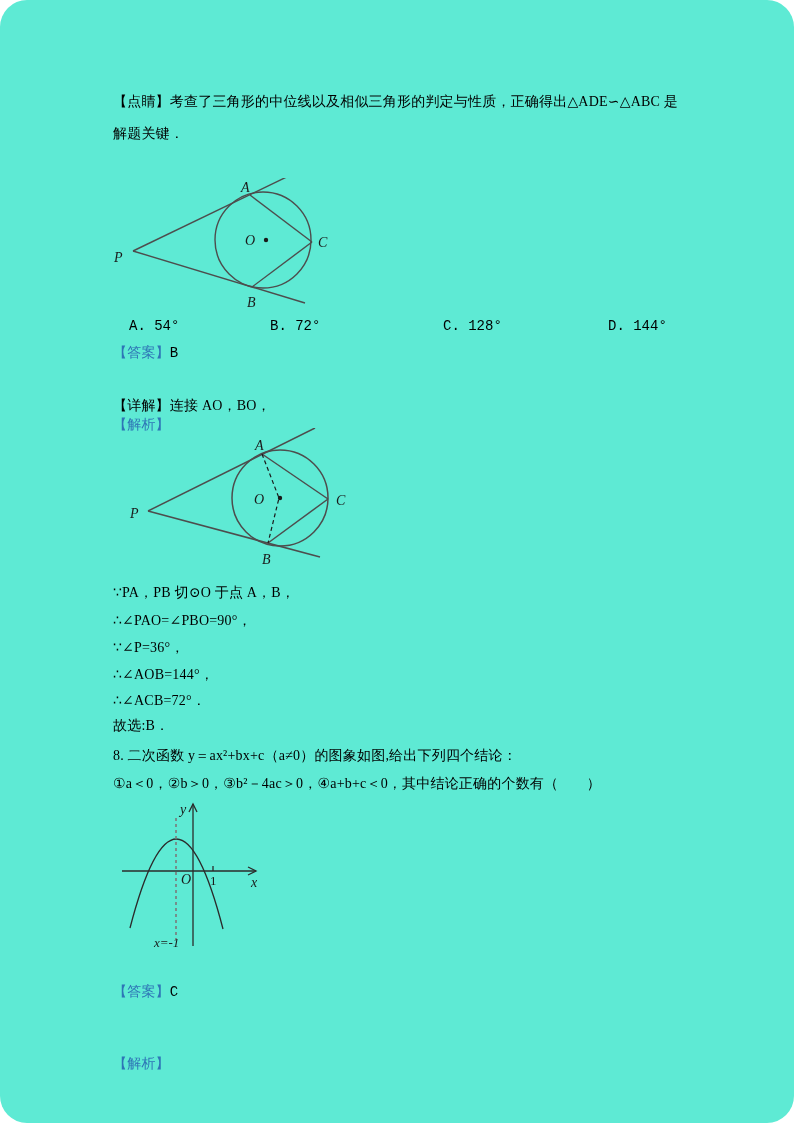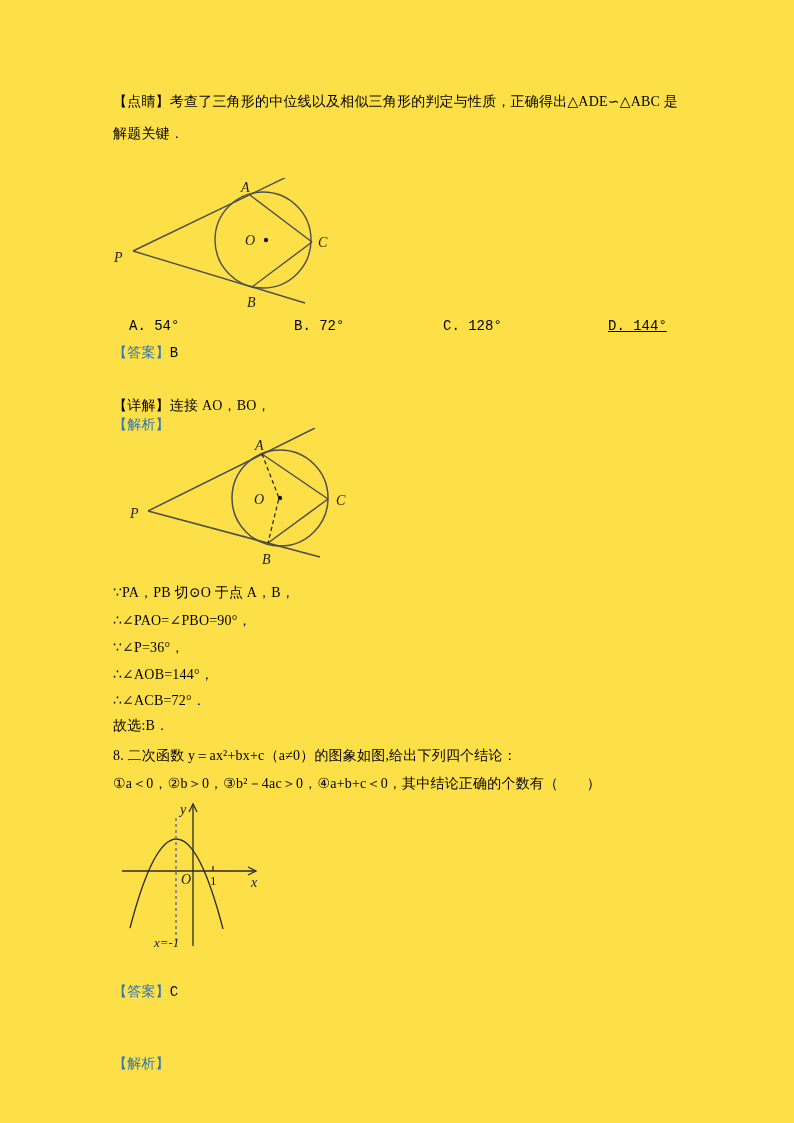--- a/index.html
+++ b/index.html
@@ -1,38 +1,39 @@
 <!DOCTYPE html>
 <html><head>
 <meta charset="utf-8">
 <style>
   html,body{margin:0;padding:0;background:#ffffff;}
   .page{
     position:relative;
     width:794px;height:1123px;
-    background:#fde047;
+    background:#5eead4;
     overflow:hidden;
     font-family:"Liberation Serif","DejaVu Serif",serif;
     color:#000;
+    border-radius:27px;
   }
   .line{
     position:absolute;
     left:113px;
     font-size:14px;
     line-height:20px;
     white-space:pre;
     letter-spacing:0.2px;
   }
   .blue{color:#2E75B6;margin-top:44px;}
   .opt-row{position:absolute;left:113px;width:640px;height:20px;}
   .opt{position:absolute;top:0;font-size:14px;white-space:pre;font-family:"Liberation Mono","DejaVu Sans Mono",monospace;}
   .opt.o0{left:16px;}
-  .opt.o1{left:181px;}
+  .opt.o1{left:157px;}
   .opt.o2{left:330px;}
-  .opt.o3{left:495px;text-decoration:underline;}
+  .opt.o3{left:495px;}
   .mono{font-family:"Liberation Mono","DejaVu Sans Mono",monospace;}
   .fig{position:absolute;}
   .fig text{
     font-family:"Liberation Serif","DejaVu Serif",serif;
     font-style:italic;
     font-size:14px;
     fill:#1a1a1a;
   }
   .fig text.small{font-size:13px;}
   .fig text.upright{font-style:normal;font-size:13px;}

